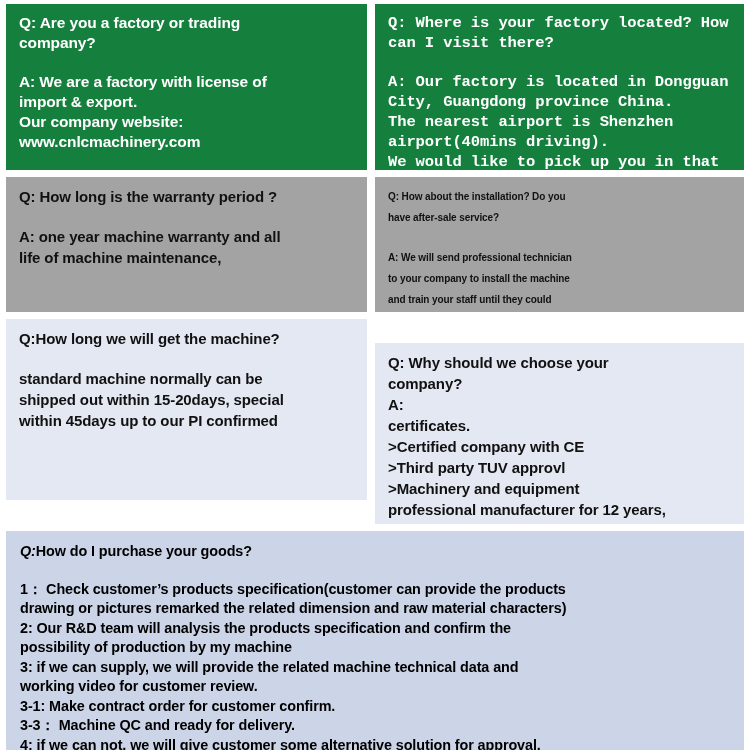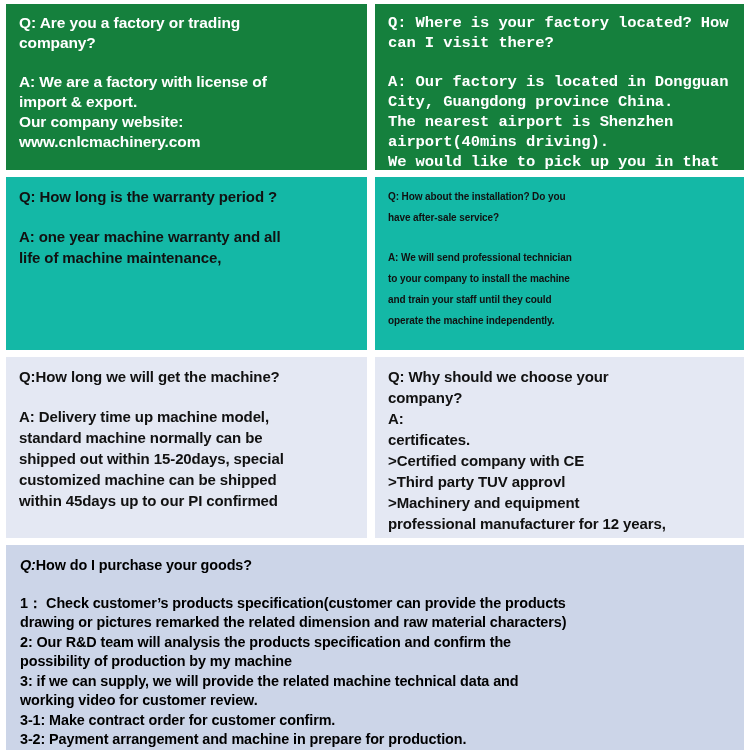--- a/index.html
+++ b/index.html
@@ -53,35 +53,35 @@
   .row-header .faq-cell {
     background: #15803d;
     color: #ffffff;
     height: 166px;
   }
   .row-header .cell-left  { flex: 0 0 361px; }
   .row-header .cell-right { flex: 1 1 auto; }
 
   
   .row-2 .faq-cell {
-    background: #14b8a6;
+    background: #a3a3a3;
     color: #111111;
-    height: 173px;
+    height: 135px;
   }
   .row-2 .cell-left  { flex: 0 0 361px; }
   .row-2 .cell-right { flex: 1 1 auto; }
 
   
   .row-3 .faq-cell {
     background: #e4e8f3;
     color: #111111;
     height: 181px;
   }
   .row-3 .cell-left  { flex: 0 0 361px; }
-  .row-3 .cell-right { flex: 1 1 auto; }
+  .row-3 .cell-right { flex: 1 1 auto; margin-top: 24px; }
 
   
   .row-4 .faq-cell {
     background: #ccd5e8;
     color: #000000;
     height: 227px;
     flex: 1 1 auto;
     padding: 11px 12px 6px 14px;
   }
 
@@ -177,24 +177,22 @@
     </div>
   </div>
 
   <div class="row-gap"></div>
 
   <div class="faq-row row-3">
     <div class="faq-cell cell-left cell-q5">
       <div class="qa-block">
         <p class="qa-line">Q:How long we will get the machine?</p>
         <p class="qa-line spacer-line"></p>
-        <p class="qa-line">A: Delivery time up machine model,</p>
         <p class="qa-line">standard machine normally can be</p>
         <p class="qa-line">shipped out within 15-20days, special</p>
-        <p class="qa-line">customized machine can be shipped</p>
         <p class="qa-line">within 45days up to our PI confirmed</p>
       </div>
     </div>
     <div class="col-gap"></div>
     <div class="faq-cell cell-right cell-q6">
       <div class="qa-block">
         <p class="qa-line">Q: Why should we choose your</p>
         <p class="qa-line">company?</p>
         <p class="qa-line">A:</p>
         <p class="qa-line">certificates.</p>
@@ -215,20 +213,19 @@
       <div class="qa-block">
         <p class="qa-line"><span class="q-italic">Q:</span><span>How do I purchase your goods?</span></p>
         <p class="qa-line spacer-line"></p>
         <p class="qa-line">1：  Check customer’s products specification(customer can provide the products</p>
         <p class="qa-line">drawing or pictures remarked the related dimension and raw material characters)</p>
         <p class="qa-line">2: Our R&amp;D team will analysis the products specification and confirm the</p>
         <p class="qa-line">possibility of production by my machine</p>
         <p class="qa-line">3: if we can supply, we will provide the related machine technical data and</p>
         <p class="qa-line">working video for customer review.</p>
         <p class="qa-line">3-1: Make contract order for customer confirm.</p>
-        <p class="qa-line">3-2: Payment arrangement and machine in prepare for production.</p>
         <p class="qa-line">3-3：  Machine QC and ready for delivery.</p>
         <p class="qa-line">4: if we can not, we will give customer some alternative solution for approval.</p>
       </div>
     </div>
   </div>
 
 </div>
 
 </body></html>

